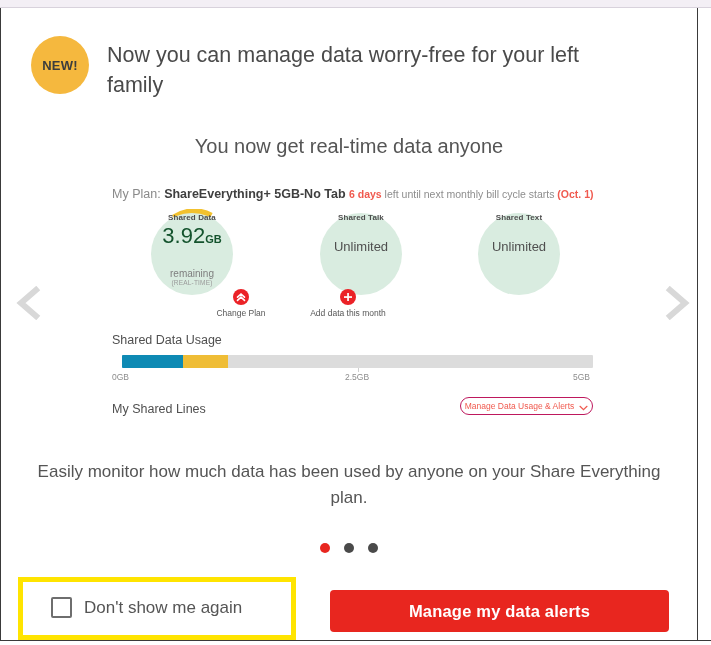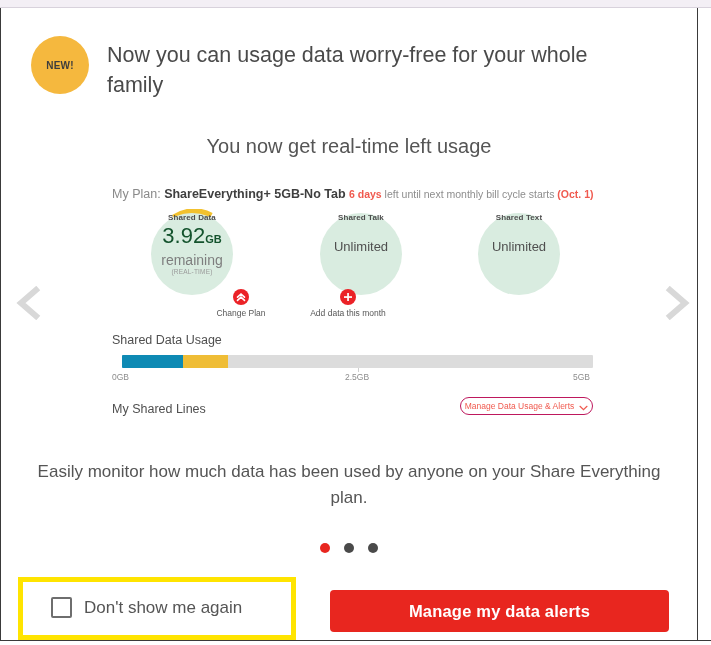--- a/index.html
+++ b/index.html
@@ -69,21 +69,21 @@
     align-items: flex-start;
   }
   .new-badge {
     width: 58px; height: 58px;
     border-radius: 50%;
     background: #f5b83e;
     flex: 0 0 58px;
     display: flex;
     align-items: center;
     justify-content: center;
-    font-size: 10px;
+    font-size: 13px;
     font-weight: 600;
     color: #3d3d3d;
     letter-spacing: .2px;
   }
   .header-title {
     margin-left: 18px;
     font-size: 21.5px;
     line-height: 30px;
     color: #4a4a4a;
     font-weight: 400;
@@ -166,23 +166,23 @@
     color: #14532d;
     font-weight: 400;
     line-height: 22px;
   }
   .circ-big .unit {
     font-size: 11px;
     font-weight: 700;
     vertical-align: baseline;
   }
   .circ-sub {
-    font-size: 14px;
+    font-size: 10px;
     color: #7e7e7e;
-    margin-top: 2px;
+    margin-top: 18px;
   }
   .circ-sub2 {
     font-size: 6.5px;
     color: #9a9a9a;
     letter-spacing: .2px;
   }
   .circ-unlimited {
     margin-top: 17px;
     font-size: 13px;
     color: #4f4f4f;
@@ -354,24 +354,24 @@
   <div class="top-strip"></div>
   <div class="edge-left"></div>
   <div class="edge-right"></div>
   <div class="edge-bottom"></div>
   <div class="edge-bottom2"></div>
 
   <div class="modal">
 
     <div class="header">
       <div class="new-badge">NEW!</div>
-      <div class="header-title">Now you can usage data worry-free for your whole family</div>
-    </div>
-
-    <div class="slide-heading">You now get real-time left usage</div>
+      <div class="header-title">Now you can manage data worry-free for your left family</div>
+    </div>
+
+    <div class="slide-heading">You now get real-time data anyone</div>
 
     <div class="arrow arrow-left">
       <svg width="34" height="34" viewBox="0 0 34 34">
         <polyline points="23,4 8,17 23,30" fill="none" stroke="#d8d8d8" stroke-width="6" stroke-linecap="square" stroke-linejoin="miter"></polyline>
       </svg>
     </div>
     <div class="arrow arrow-right">
       <svg width="34" height="34" viewBox="0 0 34 34">
         <polyline points="11,4 26,17 11,30" fill="none" stroke="#d8d8d8" stroke-width="6" stroke-linecap="square" stroke-linejoin="miter"></polyline>
       </svg>

